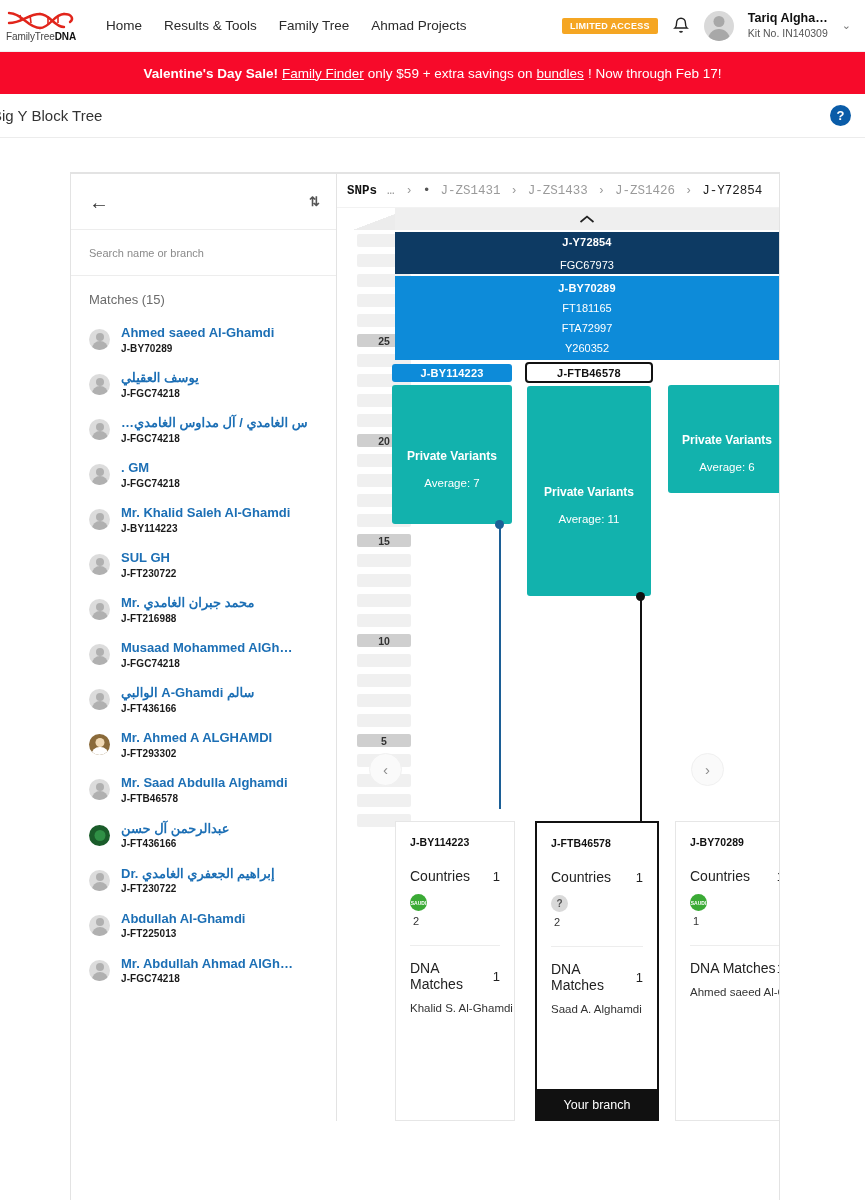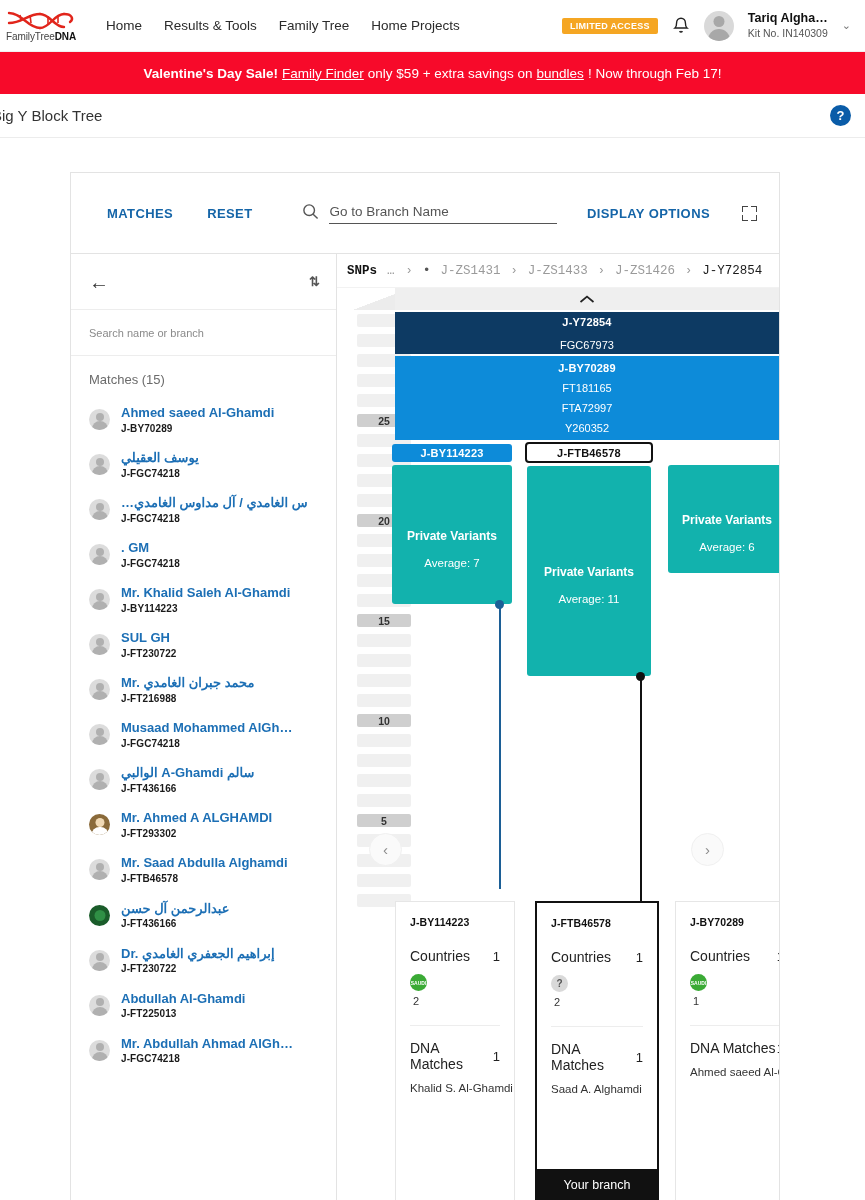--- a/index.html
+++ b/index.html
@@ -277,21 +277,21 @@
         <line x1="52" y1="5" x2="52" y2="13"></line>
       </g>
     </svg>
     <span class="logo-text"><span>FamilyTree</span><b>DNA</b></span>
   </div>
 
   <div class="nav-links">
     <span class="nav-link">Home</span>
     <span class="nav-link">Results &amp; Tools</span>
     <span class="nav-link">Family Tree</span>
-    <span class="nav-link">Home Projects</span>
+    <span class="nav-link">Ahmad Projects</span>
   </div>
 
   <div class="nav-right">
     <span class="badge-limited">LIMITED ACCESS</span>
     <span class="bell">
       <svg width="18" height="20" viewBox="0 0 18 20" fill="none" stroke="#222" stroke-width="1.4">
         <path d="M9 2.2c-2.6 0-4.4 2-4.4 4.5 0 4-1.6 5.3-1.6 5.3h12s-1.6-1.3-1.6-5.3C13.4 4.2 11.6 2.2 9 2.2z"></path>
         <path d="M7.6 15.1a1.6 1.6 0 0 0 2.8 0"></path>
       </svg>
     </span>
@@ -313,40 +313,20 @@
 </div>
 
 <div class="titlebar">
   <span class="page-title">Big Y Block Tree</span>
   <span class="help-icon">?</span>
 </div>
 
 <div class="app">
   <div class="panel">
 
-    <div class="toolbar">
-      <button class="tb-btn">MATCHES</button>
-      <button class="tb-btn">RESET</button>
-      <div class="search-wrap">
-        <svg class="search-icon-g" viewBox="0 0 18 18" fill="none" stroke="#555" stroke-width="1.5">
-          <circle cx="7.6" cy="7.6" r="5.6"></circle>
-            <line x1="11.8" y1="11.8" x2="16.5" y2="16.5"></line>
-        </svg>
-        <input class="branch-input" type="text" placeholder="Go to Branch Name" style="">
-      </div>
-      <div class="tb-right">
-        <button class="tb-btn">DISPLAY OPTIONS</button>
-        <span class="expand-ico">
-            <i></i>
-            <i></i>
-            <i></i>
-            <i></i>
-          </span>
-      </div>
-    </div>
 
     <div class="split">
 
       <div class="sidebar">
         <div class="sb-head">
           <span class="back-arrow">←</span>
           <span class="sort-ico">⇅</span>
         </div>
         <div class="sb-search">
           <input type="text" placeholder="Search name or branch" style="">

